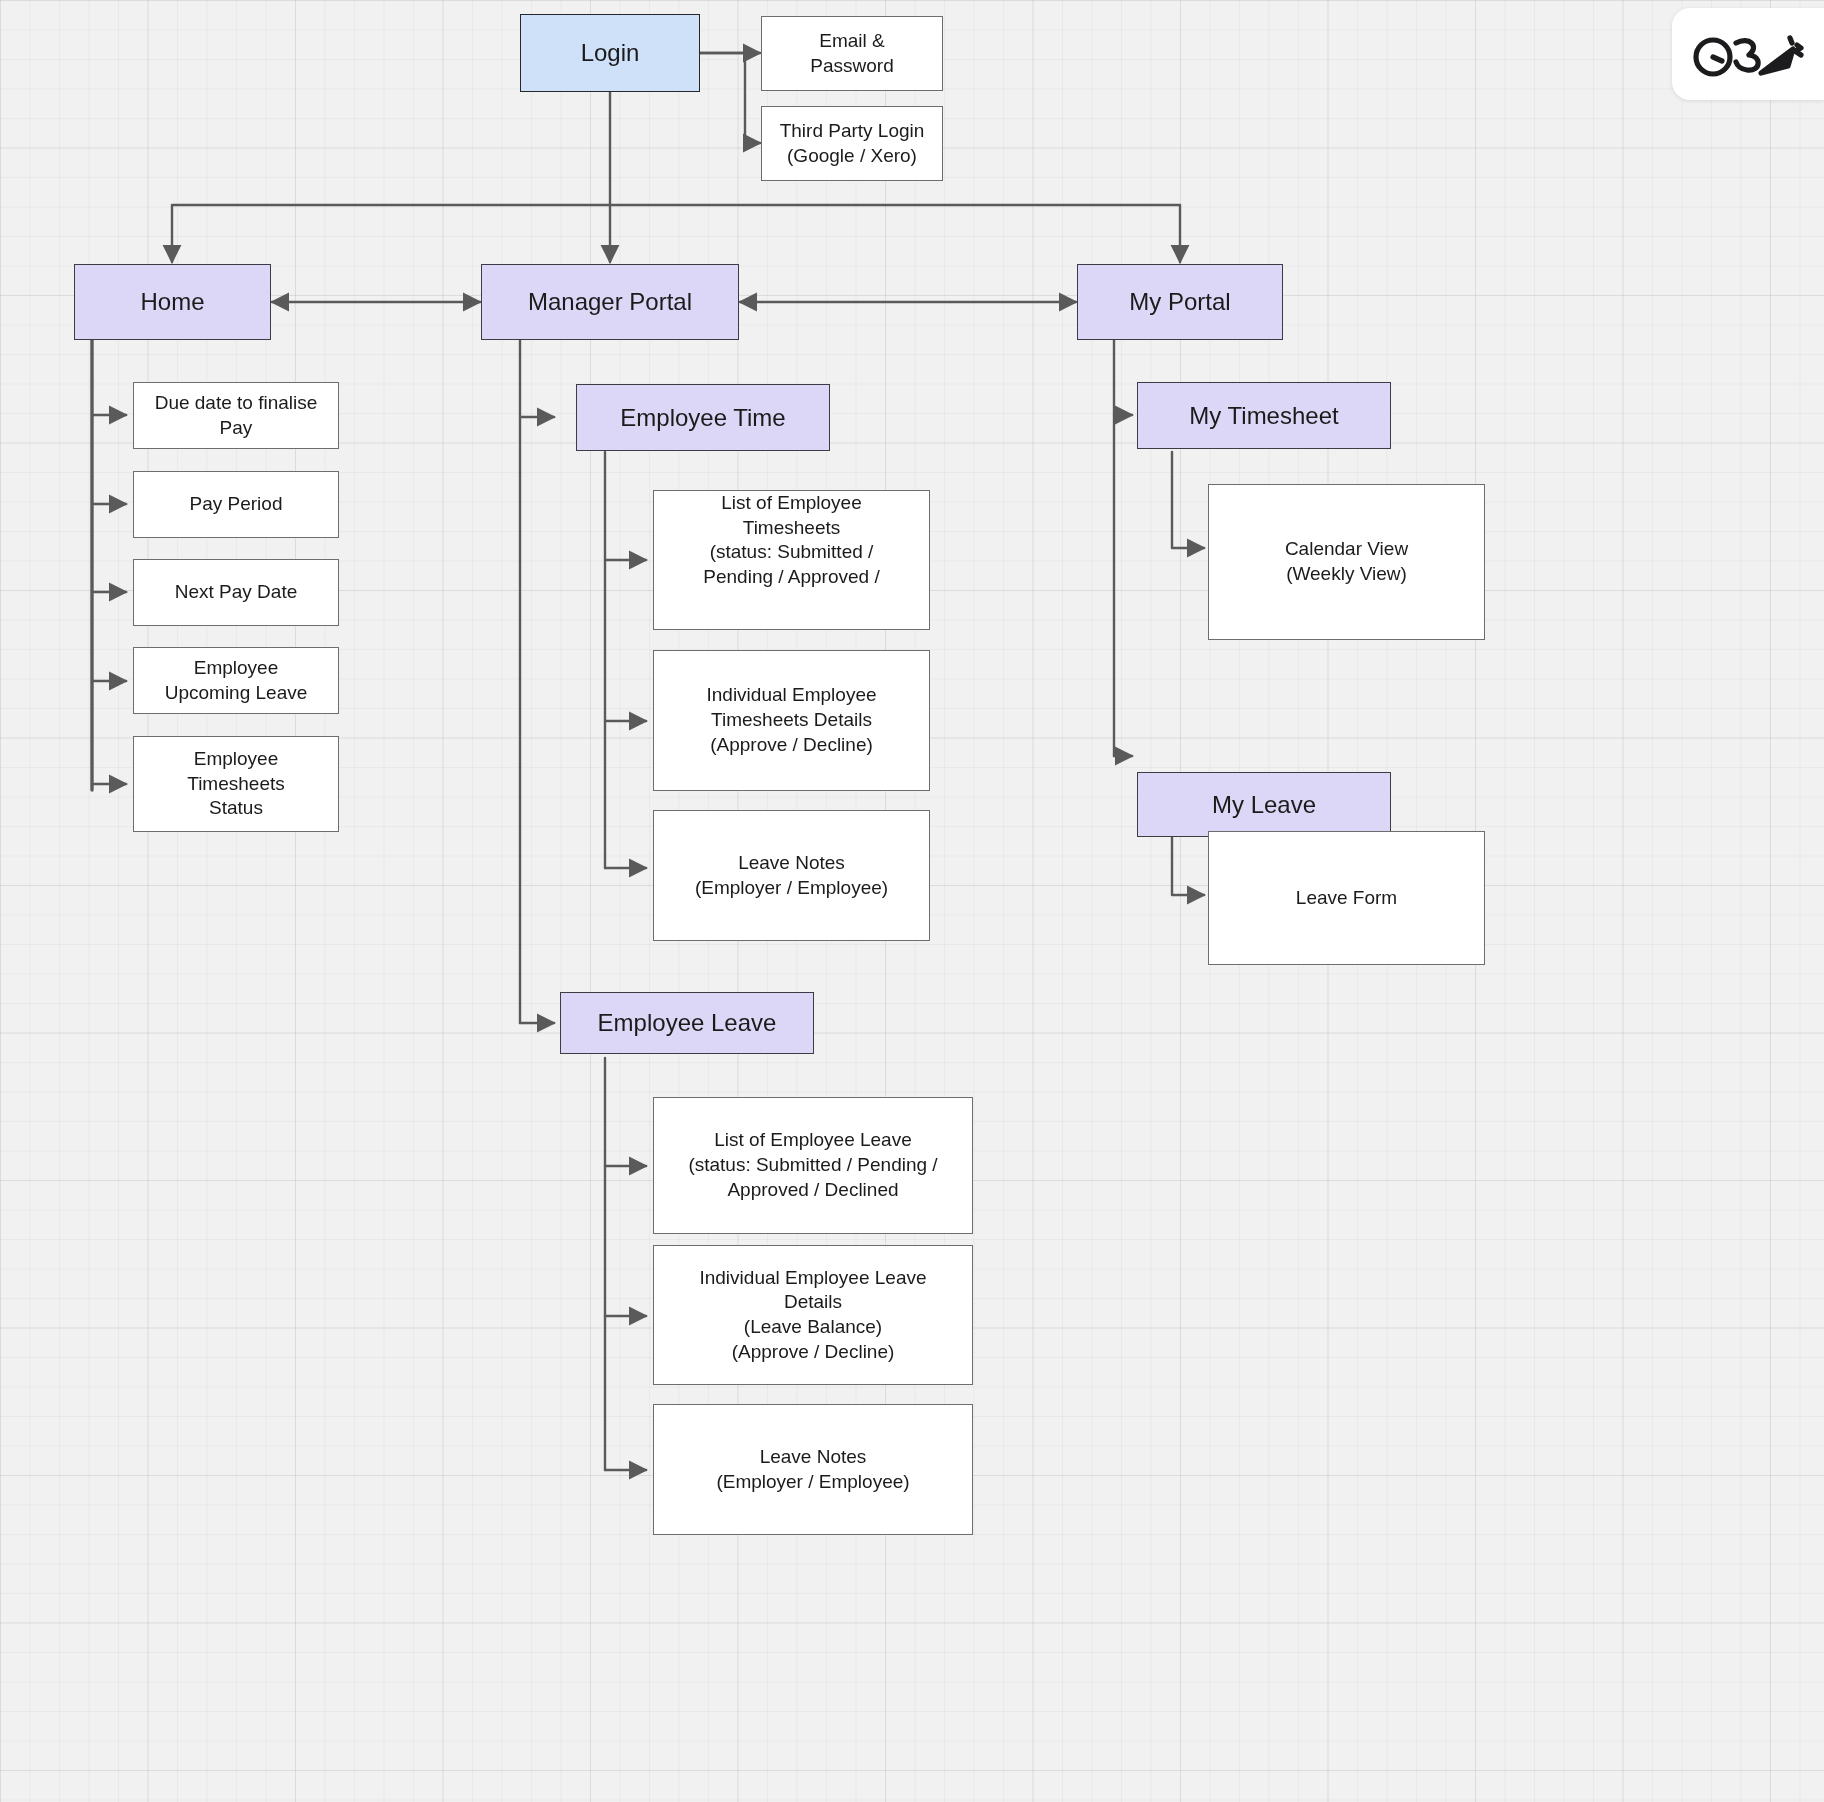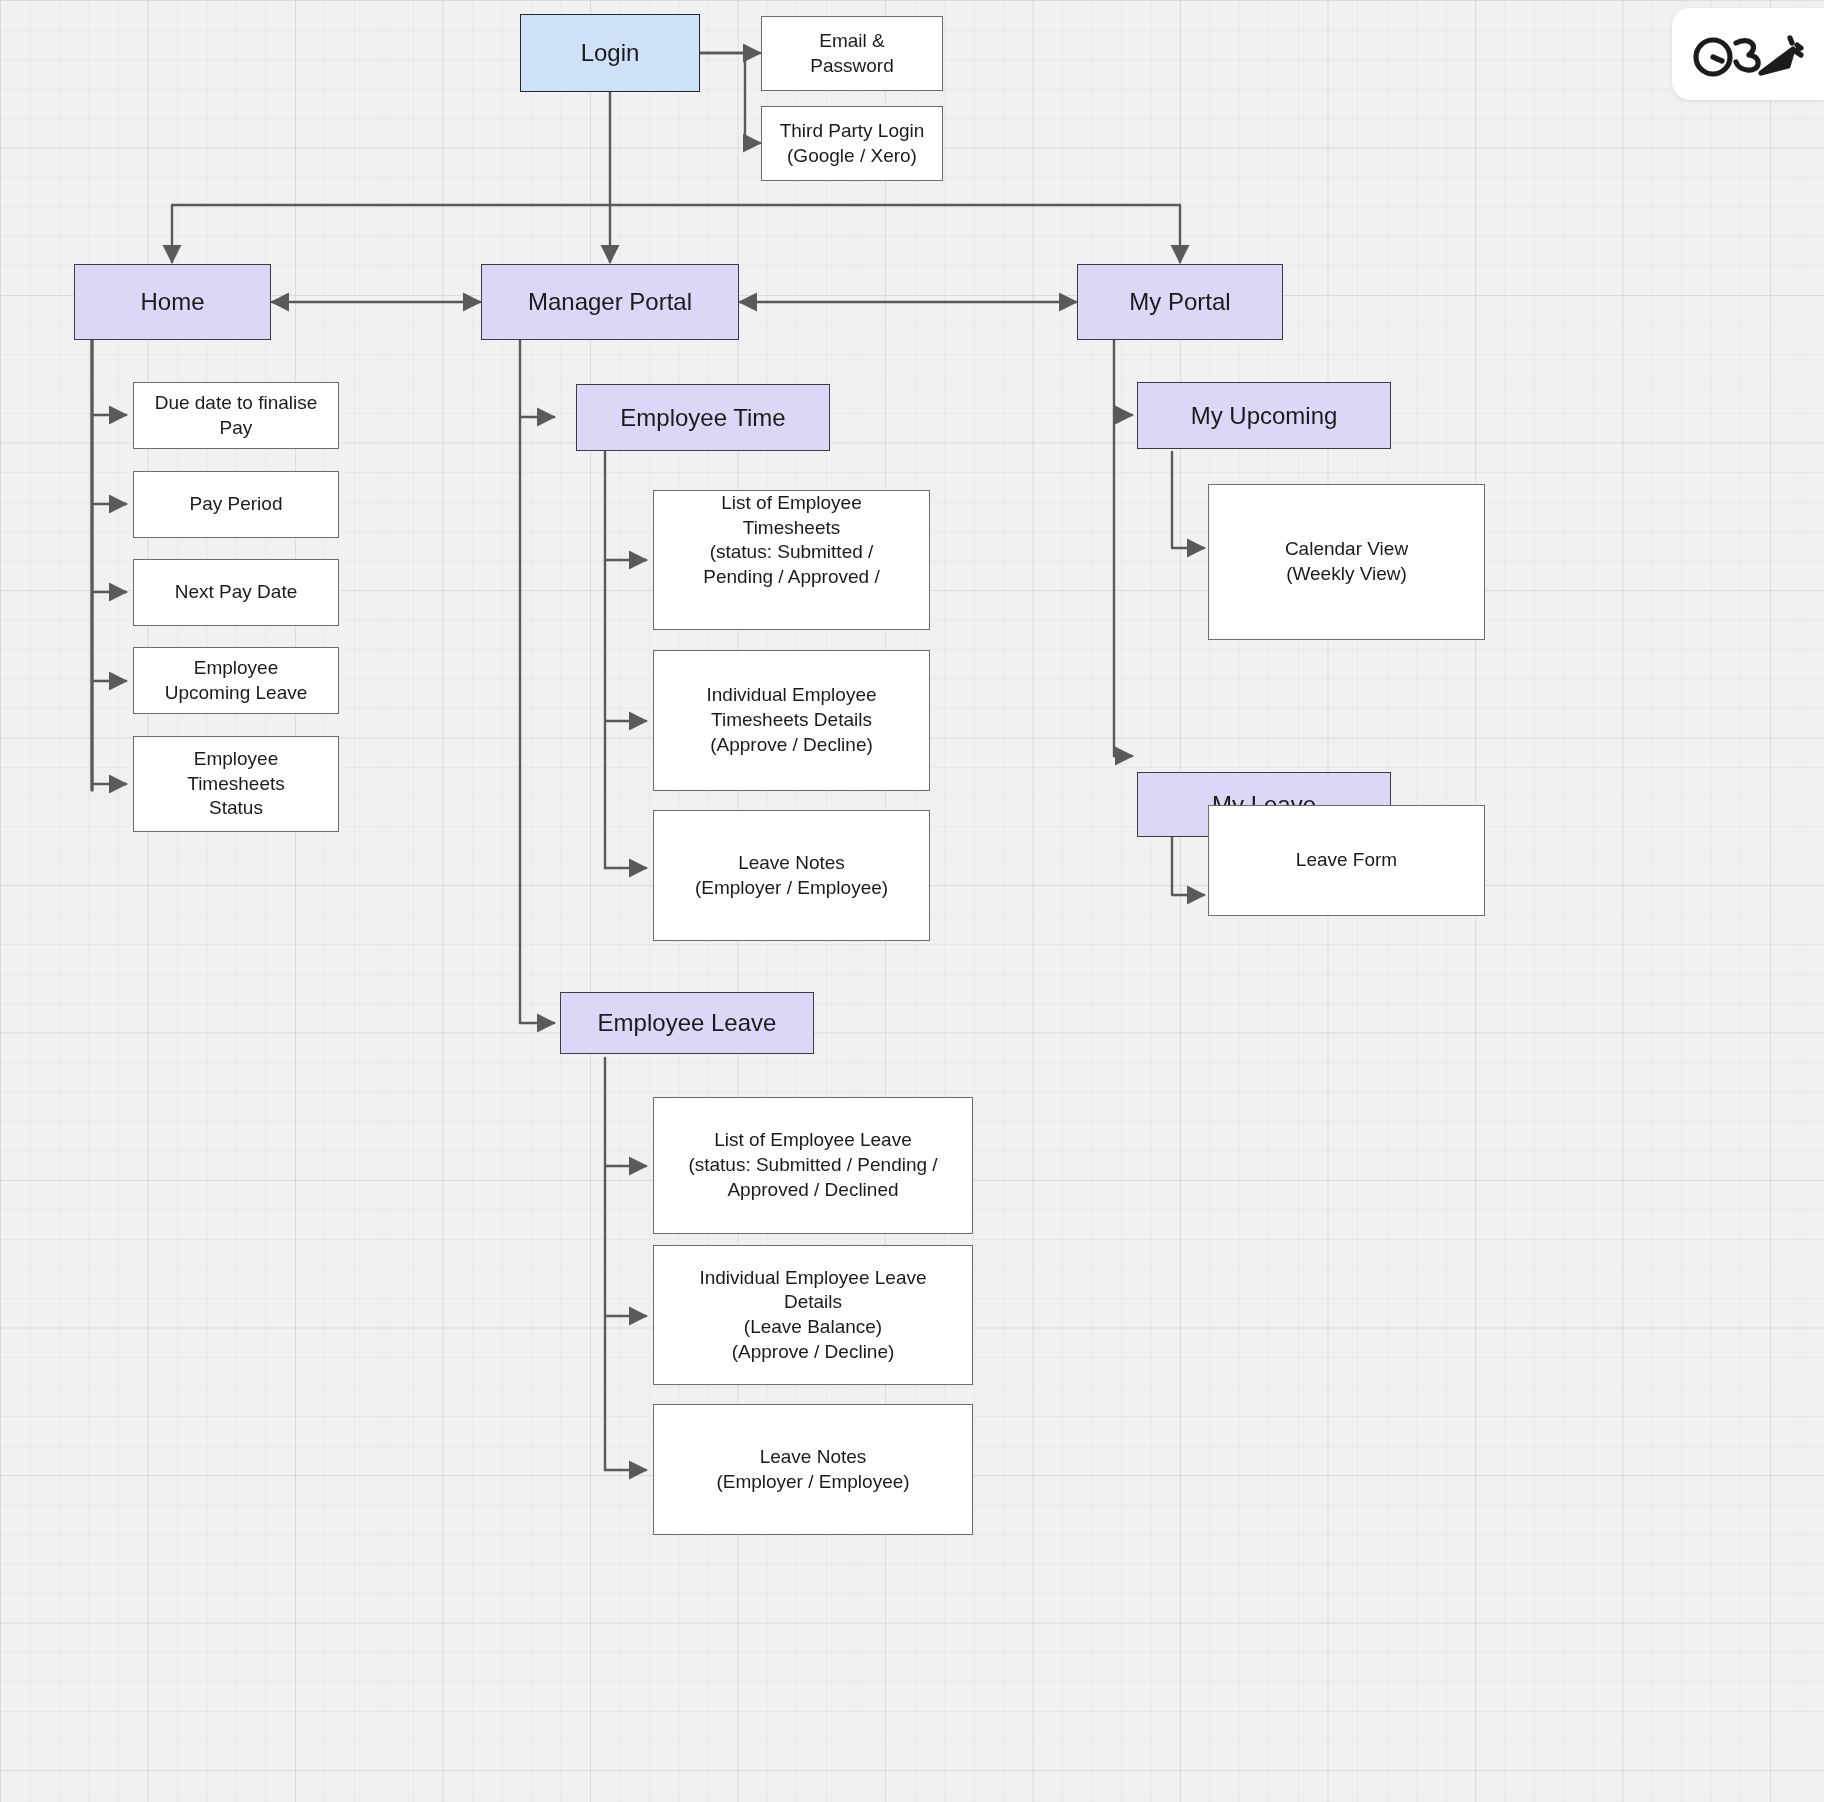--- a/index.html
+++ b/index.html
@@ -155,28 +155,28 @@
 Approved / Declined</div>
 
   <div class="node n-white" style="left:653px;top:1245px;width:320px;height:140px;">Individual Employee Leave
 Details
 (Leave Balance)
 (Approve / Decline)</div>
 
   <div class="node n-white" style="left:653px;top:1404px;width:320px;height:131px;">Leave Notes
 (Employer / Employee)</div>
 
-  <div class="node n-purple" style="left:1137px;top:382px;width:254px;height:67px;">My Upcoming</div>
+  <div class="node n-purple" style="left:1137px;top:382px;width:254px;height:67px;">My Timesheet</div>
 
   <div class="node n-white" style="left:1208px;top:484px;width:277px;height:156px;">Calendar View
 (Weekly View)</div>
 
   <div class="node n-purple" style="left:1137px;top:724px;width:254px;height:65px;margin-top:48px;">My Leave</div>
 
-  <div class="node n-white" style="left:1208px;top:805px;width:277px;height:111px;">Leave Form</div>
+  <div class="node n-white" style="left:1208px;top:831px;width:277px;height:134px;">Leave Form</div>
 
 </div>
 
 <div id="logo">
   <svg width="118" height="56" viewBox="0 0 118 56">
     <g fill="none" stroke="#1c1c1e" stroke-width="5.2" stroke-linecap="round" stroke-linejoin="round">
       <circle cx="24" cy="31" r="17"></circle>
       <path d="M 24 31 L 33 35"></path>
       <path d="M 47 17 C 60 10, 71 20, 60 29 C 73 30, 72 46, 58 44 C 51 43, 48 39, 47 36"></path>
       <path d="M 72 47 L 104 23 L 99 40 Z" fill="#1c1c1e"></path>

